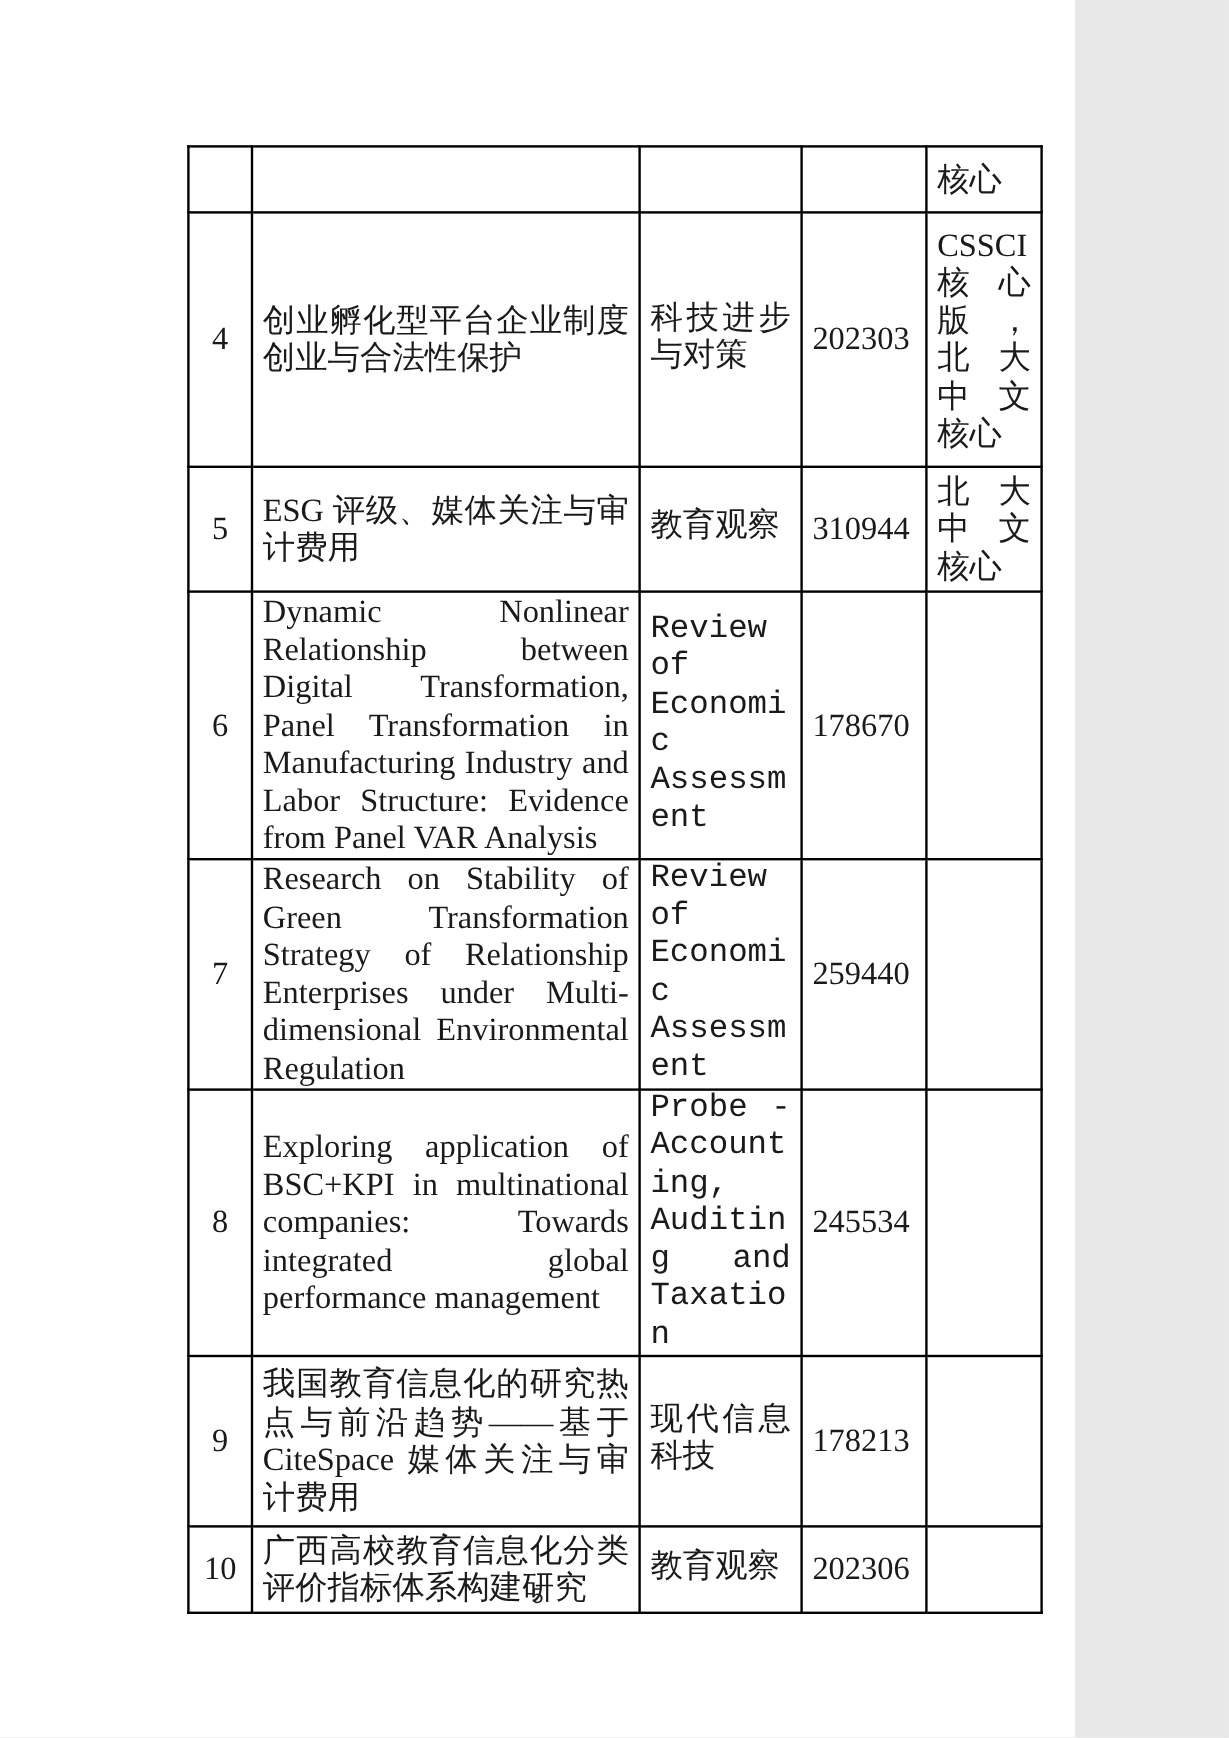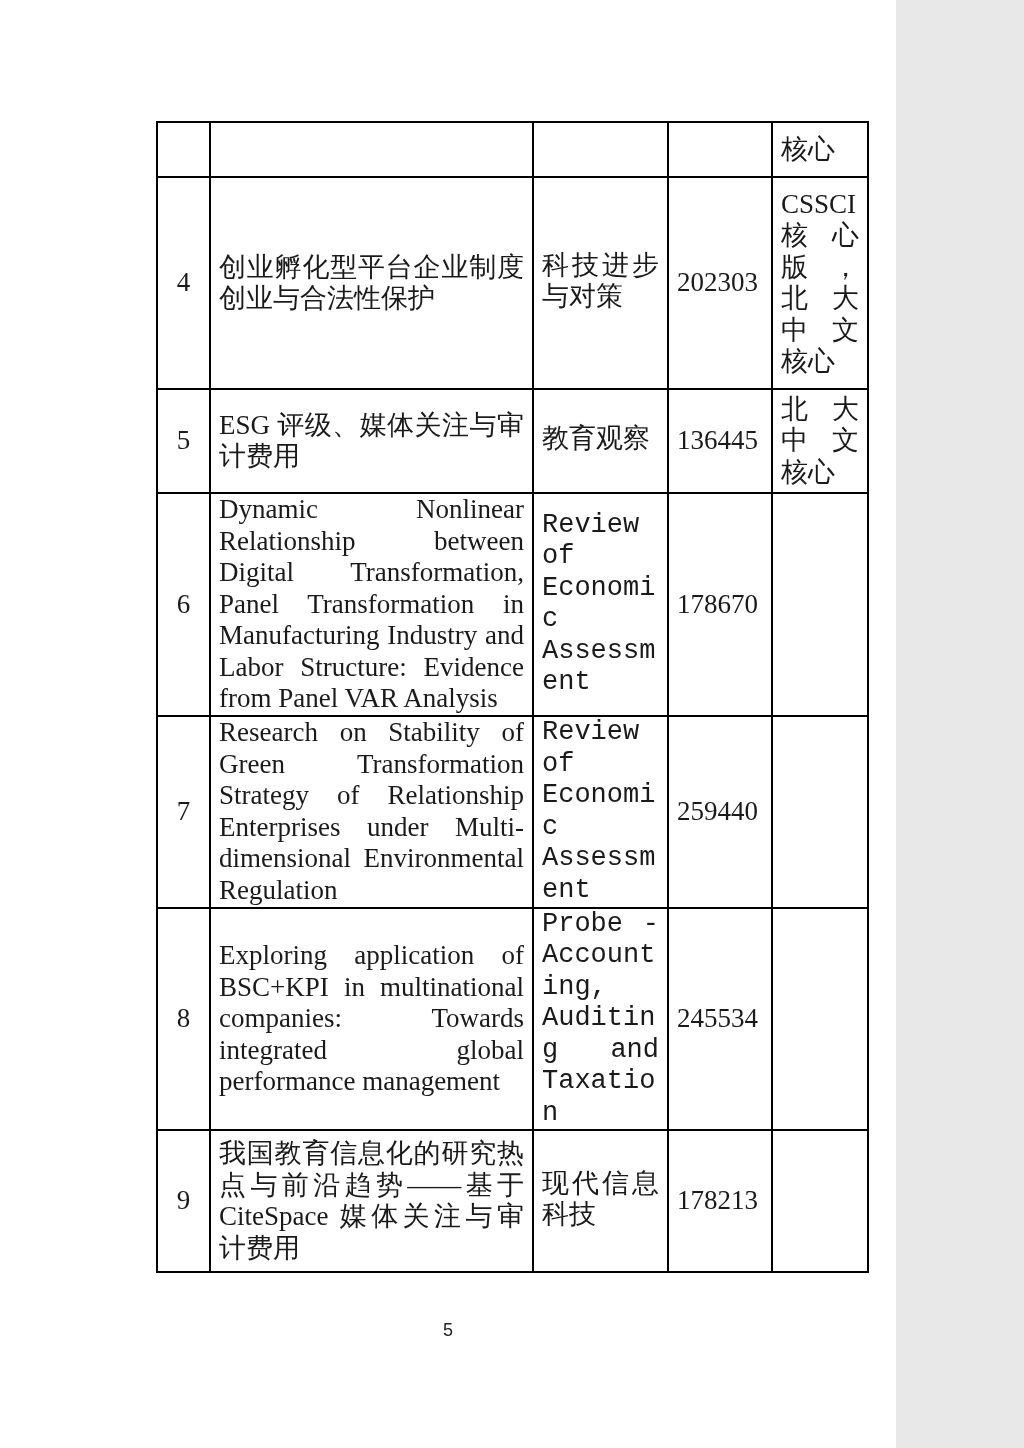--- a/index.html
+++ b/index.html
@@ -100,21 +100,21 @@
       <td class="c-title">创业孵化型平台企业制度创业与合法性保护</td>
       <td class="c-journal">科技进步与对策</td>
       <td class="c-date">202303</td>
       <td class="c-core">CSSCI 核心版，北大中文核心</td>
     </tr>
 
     <tr class="r5">
       <td class="c-num">5</td>
       <td class="c-title">ESG 评级、媒体关注与审计费用</td>
       <td class="c-journal">教育观察</td>
-      <td class="c-date">136445</td>
+      <td class="c-date">310944</td>
       <td class="c-core">北大中文核心</td>
     </tr>
 
     <tr class="r6">
       <td class="c-num">6</td>
       <td class="c-title">Dynamic Nonlinear Relationship between Digital Transformation, Panel Transformation in Manufacturing Industry and Labor Structure: Evidence from Panel VAR Analysis</td>
       <td class="c-journal">Review of Economic Assessment</td>
       <td class="c-date">178670</td>
       <td class="c-core"></td>
     </tr>
@@ -136,18 +136,25 @@
     </tr>
 
     <tr class="r9">
       <td class="c-num">9</td>
       <td class="c-title">我国教育信息化的研究热点与前沿趋势——基于 CiteSpace 媒体关注与审计费用</td>
       <td class="c-journal">现代信息科技</td>
       <td class="c-date">178213</td>
       <td class="c-core"></td>
     </tr>
 
+    <tr class="r10">
+      <td class="c-num">10</td>
+      <td class="c-title">广西高校教育信息化分类评价指标体系构建研究</td>
+      <td class="c-journal">教育观察</td>
+      <td class="c-date">202306</td>
+      <td class="c-core"></td>
+    </tr>
   </tbody>
     </table>
 
   <div class="page-footer">5</div>
 
 </div>
 
 </body></html>

